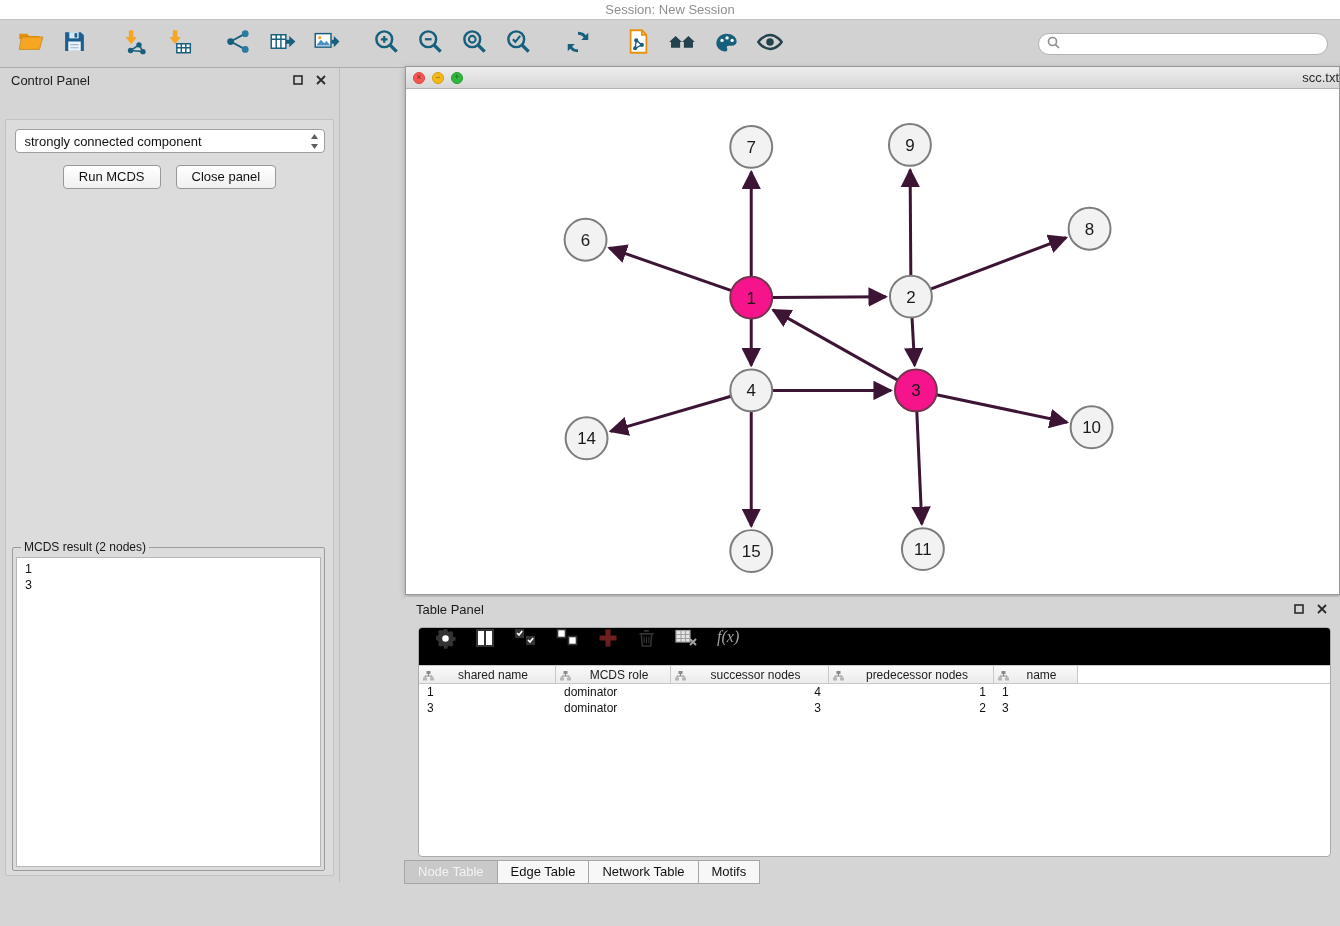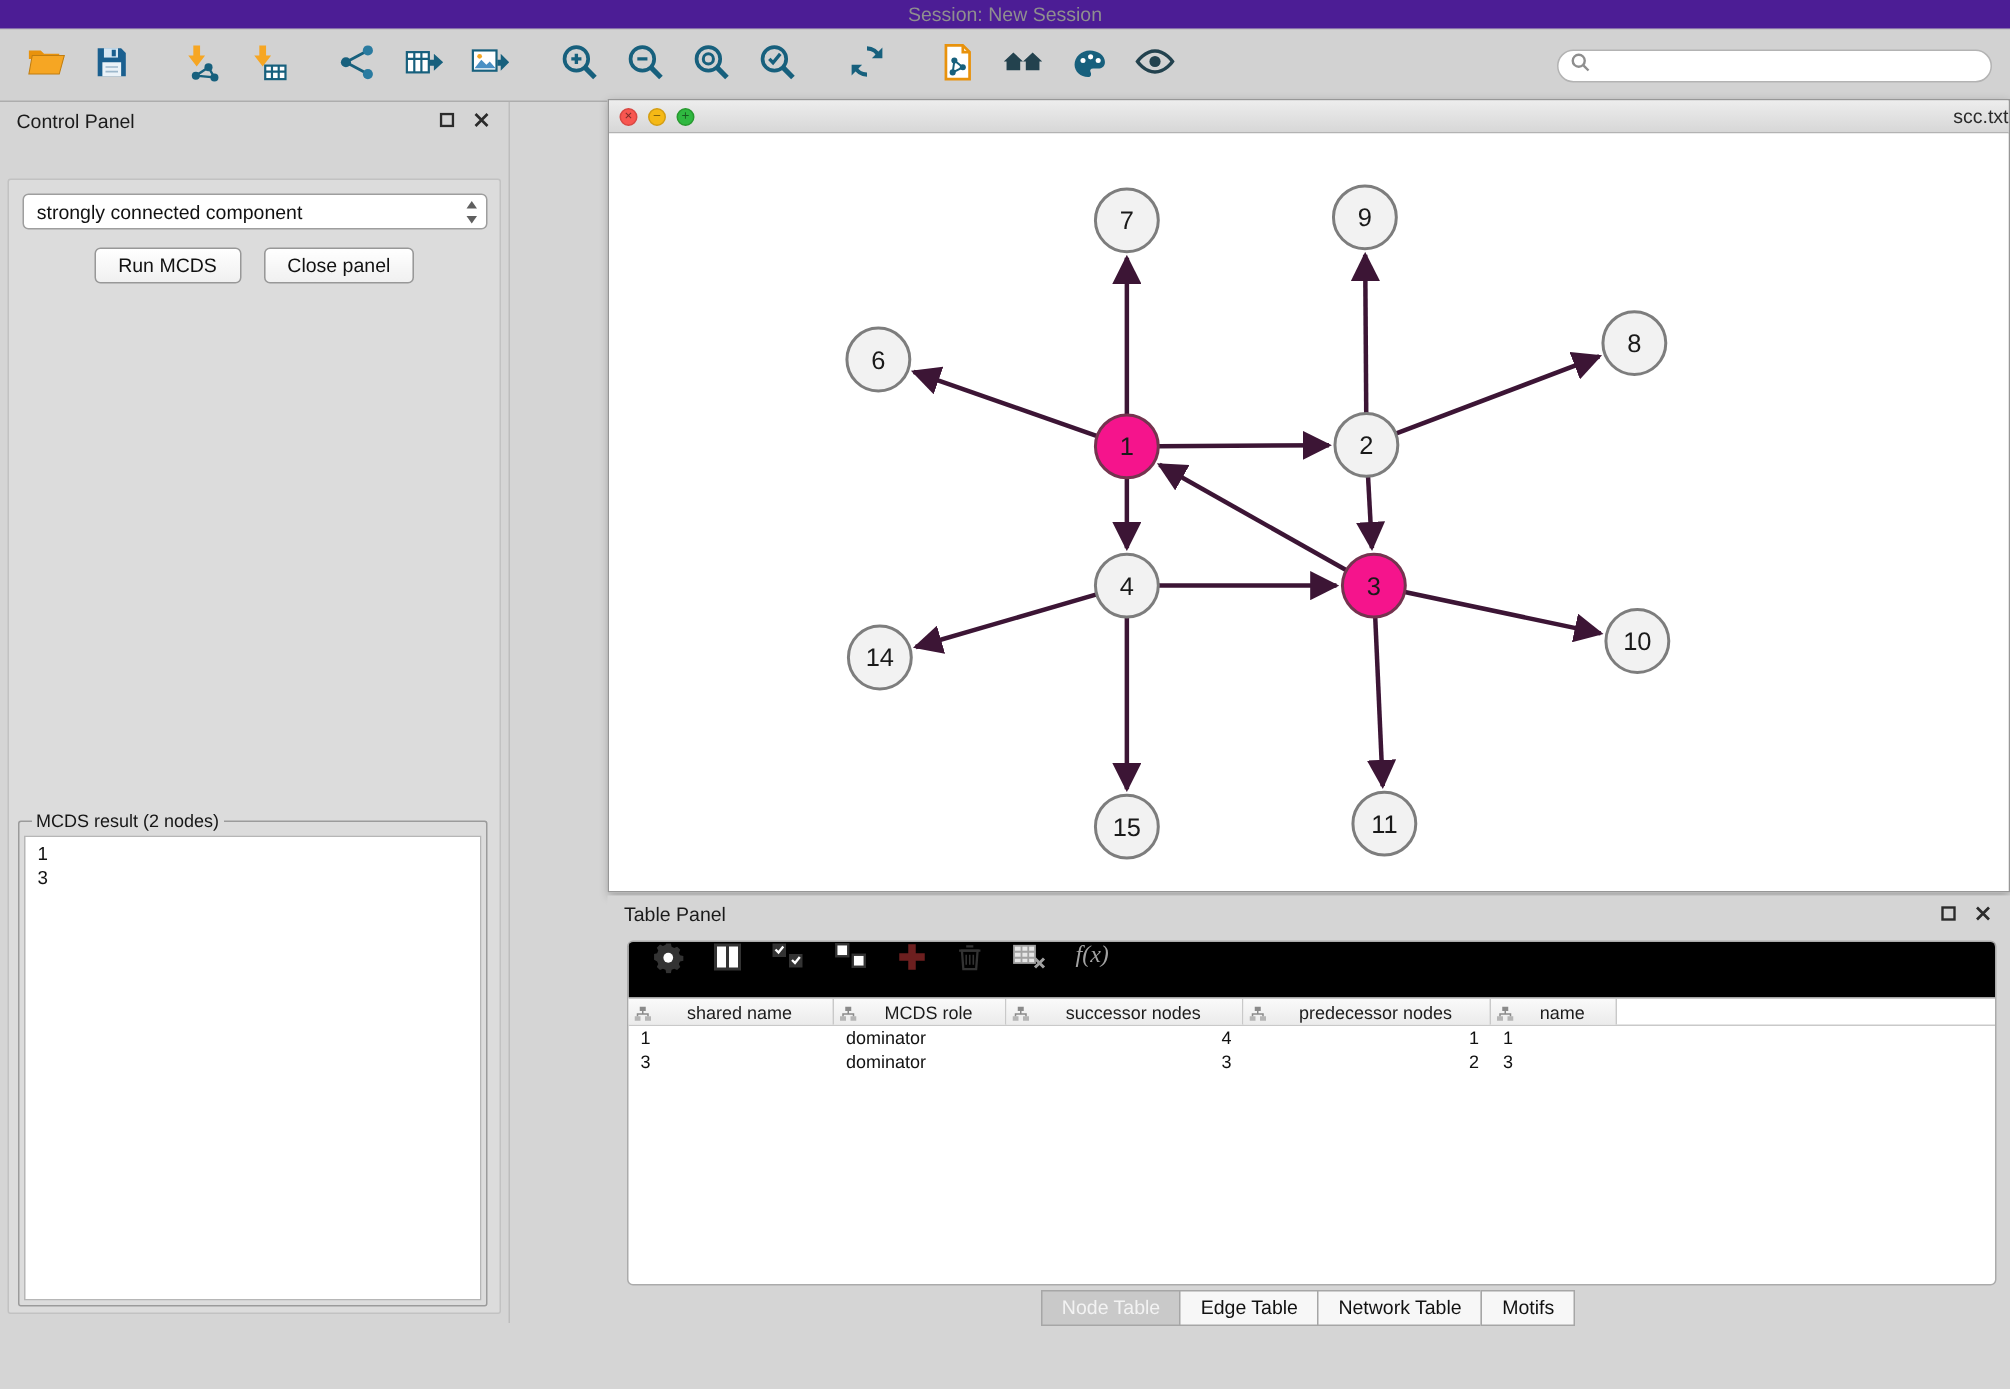--- a/index.html
+++ b/index.html
@@ -1,19 +1,19 @@
 <!DOCTYPE html>
 <html><head>
 <meta charset="utf-8">
 <style>
   * { margin:0; padding:0; box-sizing:border-box; }
   html,body { width:1340px; height:926px; overflow:hidden; font-family:"Liberation Sans",sans-serif; background:#d5d5d5; position:relative; }
 
   
-  .titlebar { position:absolute; left:0; top:0; width:1340px; height:20px; background:#4c1d95; border-bottom:1px solid #c4c4c4; text-align:center; font-size:13px; color:#8f8f8f; line-height:19px; }
+  .titlebar { position:absolute; left:0; top:0; width:1340px; height:20px; background:#ffffff; border-bottom:1px solid #c4c4c4; text-align:center; font-size:13px; color:#8f8f8f; line-height:19px; }
 
   
   .toolbar { position:absolute; left:0; top:20px; width:1340px; height:48px; background:#d2d2d2; border-bottom:1px solid #adadad; display:flex; align-items:center; padding:0 12px; }
   .tb-group { display:flex; align-items:center; gap:8px; margin-right:24px; }
   .tb-btn { width:36px; height:36px; display:flex; align-items:center; justify-content:center; border-radius:4px; cursor:default; }
   .searchbox { margin-left:auto; width:290px; height:22px; border:1px solid #b3b3b3; border-radius:12px; background:#fff; display:flex; align-items:center; padding:0 8px; gap:5px; }
   .searchbox input { border:none; outline:none; flex:1; font-size:12px; font-family:"Liberation Sans",sans-serif; background:transparent; }
 
   
   .control-panel { position:absolute; left:0; top:68px; width:340px; height:814px; background:#d5d5d5; border-right:1px solid #bdbdbd; }
@@ -52,21 +52,21 @@
   .tp-container { position:absolute; left:13px; right:9px; top:30px; bottom:33px; background:#fff; border:1px solid #ababab; border-radius:4px; overflow:hidden; }
   .tp-toolbar { height:37px; display:flex; align-items:flex-start; gap:19px; padding:0 16px; background:#000000; }
   .tp-tool { display:flex; align-items:center; justify-content:center; cursor:default; }
   .tp-tool.disabled { opacity:.9; }
   .fx-text { font-family:"Liberation Serif",serif; font-style:italic; font-size:16px; color:#b4b4b4; }
   .thead { display:flex; border-top:1px solid #c9c9c9; border-bottom:1px solid #c9c9c9; height:19px; }
   .th { position:relative; background:linear-gradient(#fafafa,#ebebeb); border-right:1px solid #c9c9c9; font-size:12px; color:#1c1c1c; display:flex; align-items:center; justify-content:center; cursor:default;padding-left:12px; }
   .th .org-icon { position:absolute; left:4px; top:4px; }
   .tr { display:flex; height:16px; align-items:center; }
   .td { font-size:12px; color:#111; padding:0 8px; overflow:hidden; white-space:nowrap; }
-  .tp-tabs { position:absolute; bottom:6px; left:0; right:0; display:flex; justify-content:center; }
+  .tp-tabs { position:absolute; bottom:6px; left:0; right:0; display:flex; justify-content:flex-start; }
 
   
   .statusbar { position:absolute; left:0; top:891px; width:1340px; height:35px; background:#d2d2d2; border-top:1px solid #bcbcbc; display:flex; align-items:center; padding:0 11px;margin-top:48px; }
   .menu-btn { width:27px; height:22px; background:#fbfbfb; border:1px solid #a9a9a9; border-radius:4px; display:flex; align-items:center; justify-content:center; }
   .memory-btn { margin-left:auto; height:22px; background:#fbfbfb; border:1px solid #a9a9a9; border-radius:4px; display:flex; align-items:center; gap:6px; padding:0 10px; font-size:12px; color:#111; }
   .memory-dot { width:10px; height:10px; border-radius:50%; background:#2cb03c; border:1px solid #1f8a2d; }
 </style>
 </head>
 <body>
 

